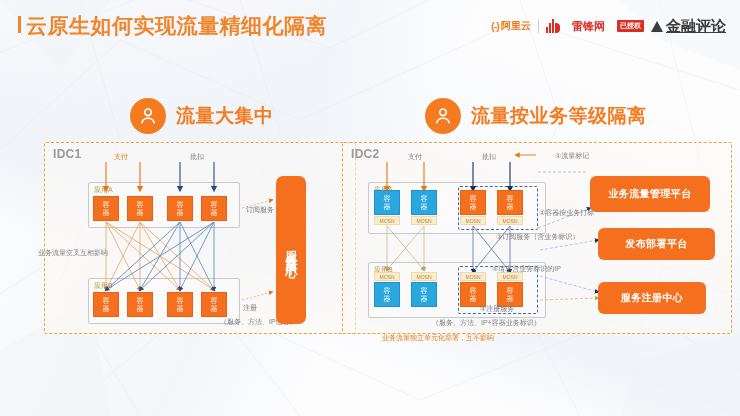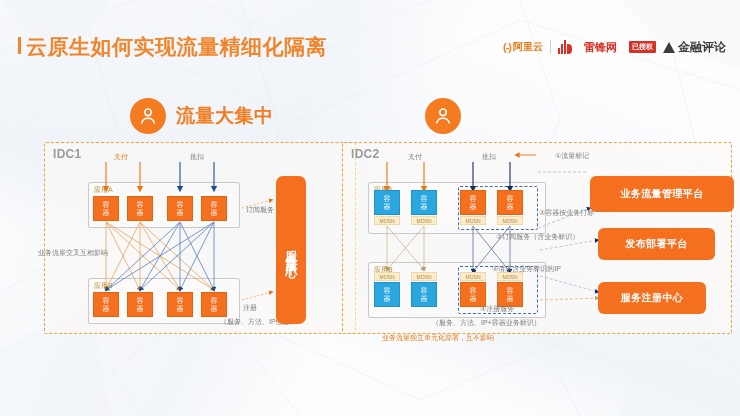--- a/index.html
+++ b/index.html
@@ -17,21 +17,21 @@
       linear-gradient(200deg, rgba(238,242,247,0) 20%, rgba(232,238,245,.6) 60%, rgba(255,255,255,0) 72%),
       #fdfdfe;
     overflow: hidden;
   }
   
   .bg-lines { position:absolute; inset:0; opacity:.5; pointer-events:none; }
 
   
   .header {
     position: absolute; top: 0; left: 0; width: 740px; height: 48px;
-    display: flex; align-items: center; margin-top: 21px;
+    display: flex; align-items: center;
   }
   .title-bar {
     position: absolute; left: 18px; top: 16px;
     width: 3px; height: 17px; background: #F0852B;
   }
   .page-title {
     position: absolute; left: 26px; top: 12px;
     font-size: 21px; font-weight: bold; color: #F0852B;
     letter-spacing: .5px; white-space: nowrap;
     font-family: "DejaVu Sans", "Liberation Sans", sans-serif;
@@ -55,21 +55,21 @@
   .lf-txt { color:#D93025; font-size:11px; font-weight:bold; }
   .lf-badge {
     background:#D93025; color:#fff; font-size:7px; font-weight:bold;
     padding:1px 3px; border-radius:1px; letter-spacing:0;
   }
   .logo-fin { display:flex; align-items:center; gap:3px; }
   .fin-tri {
     width:0;height:0;border-left:6px solid transparent;border-right:6px solid transparent;
     border-bottom:11px solid #3c3c3c;
   }
-  .fin-txt { color:#3c3c3c; font-size:12px; font-weight:bold; }
+  .fin-txt { color:#3c3c3c; font-size:15px; font-weight:bold;text-decoration:underline; }
 
   
   .panel { position: absolute; }
   .panel-head {
     display:flex; align-items:center; gap:10px;
   }
   .avatar {
     width: 36px; height: 36px; border-radius: 50%;
     background: #F47B20; display:flex; align-items:center; justify-content:center;
     flex: 0 0 auto;
@@ -286,20 +286,21 @@
 
   <div class="panel" style="left:340px;top:0;width:400px;height:416px;">
 
     <div class="panel-head" style="position:absolute;left:85px;top:98px;">
       <div class="avatar">
         <svg width="22" height="22" viewBox="0 0 24 24">
             <circle cx="12" cy="8" r="3.6" fill="none" stroke="#fff" stroke-width="1.8"></circle>
             <path d="M5,20 a7.2,7.2 0 0 1 14,0" fill="none" stroke="#fff" stroke-width="1.8"></path>
           </svg>
       </div>
+      <div class="panel-title">流量按业务等级隔离</div>
     </div>
 
     <div class="idc-box" style="left:2px;top:142px;width:390px;height:192px;">
       <div class="idc-label">IDC2</div>
     </div>
 
     <div class="app-box" style="left:28px;top:182px;width:178px;height:52px;">
       <div class="app-label">应用A</div>
     </div>
     <div class="app-box" style="left:28px;top:262px;width:178px;height:56px;">
@@ -390,18 +391,18 @@
       </div>
 
     <div class="anno gy" style="left:215px;top:151px;">①流量标记</div>
     <div class="anno gy" style="left:199px;top:208px;">②容器按业务打标</div>
     <div class="anno gy" style="left:156px;top:232px;">③订阅服务（含业务标识）</div>
     <div class="anno gy" style="left:152px;top:264px;">⑤请求含业务标识的IP</div>
     <div class="anno gy" style="left:140px;top:304px;">④注册服务</div>
     <div class="anno gy" style="left:92px;top:318px;">（服务、方法、IP+容器业务标识）</div>
     <div class="anno oj" style="left:42px;top:333px;">业务流量独立单元化部署，互不影响</div>
 
-    <div class="plat-box" style="left:250px;top:176px;width:144px;height:36px;">业务流量管理平台</div>
+    <div class="plat-box" style="left:250px;top:176px;width:120px;height:36px;">业务流量管理平台</div>
     <div class="plat-box" style="left:258px;top:228px;width:117px;height:32px;">发布部署平台</div>
     <div class="plat-box" style="left:258px;top:282px;width:108px;height:32px;">服务注册中心</div>
   </div>
 
 </div>
 
 </body></html>

